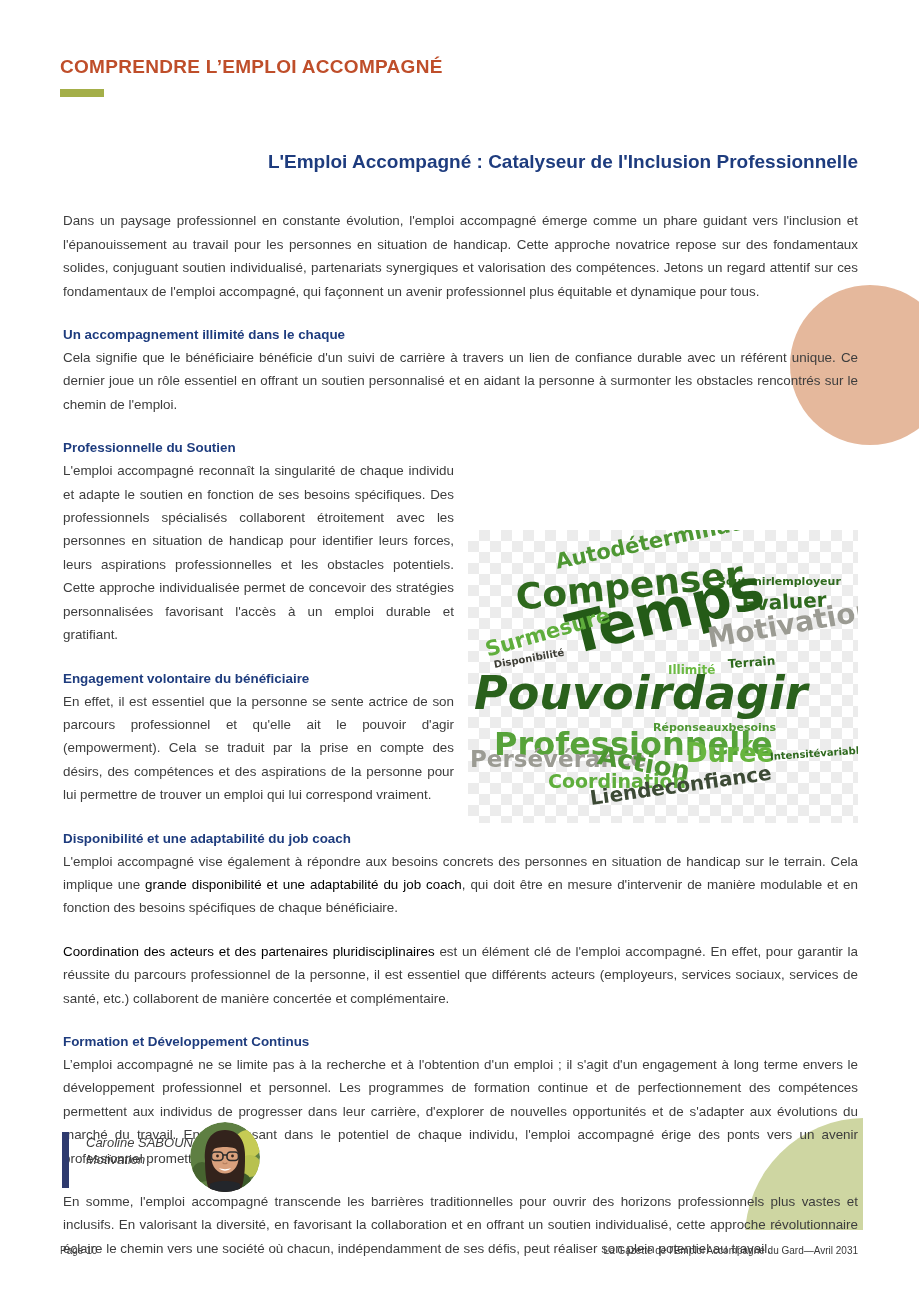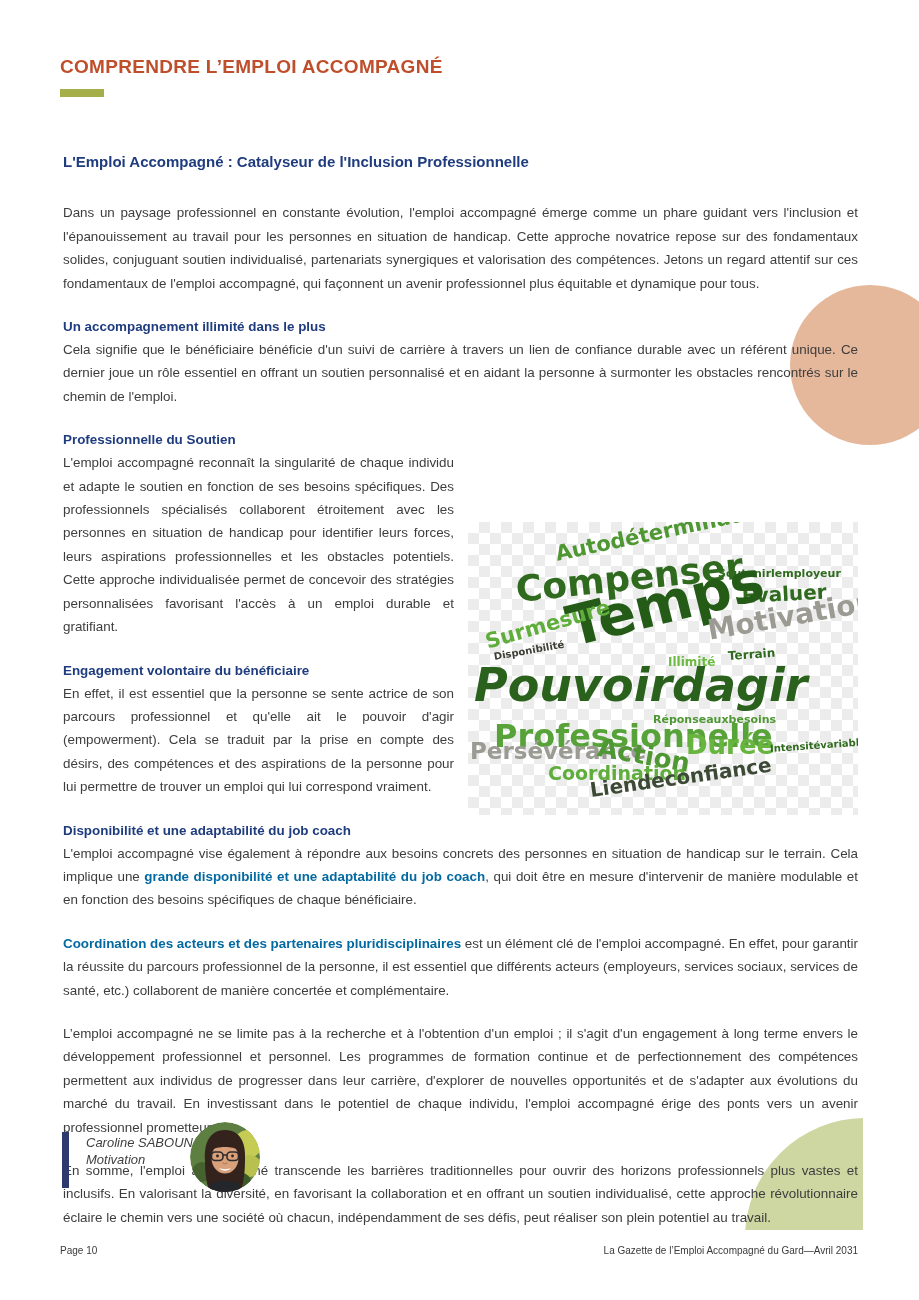--- a/index.html
+++ b/index.html
@@ -59,36 +59,36 @@
   .article {
     position: absolute;
     left: 63px; top: 150px;
     width: 795px;
     font-size: 13.4px;
     line-height: 23.4px;
     color: #3d3d3d;
     text-align: justify;
   }
   .article-title {
-    font-size: 15px;
+    font-size: 19px;
     font-weight: bold;
     color: #1e3c7e;
-    margin-bottom: 28px;
-    text-align: left;
+    margin-bottom: 36px;
+    text-align: right;
   }
   .intro { margin-bottom: 28px; }
   .section-heading {
     font-size: 13.4px;
     line-height: 23px;
     font-weight: bold;
     color: #1e3c7e;
     text-align: left;
   }
   .article p { margin-bottom: 20px; }
-  .navy-bold { font-weight: bold; color: #0369a1; }
+  .navy-bold { font-weight: normal; color: #000000; }
   .clear { clear: both; }
 
   
   .word-cloud {
     float: right;
     display: block;
     position: relative;
     width: 390px; height: 293px;
     margin: 71px 0 18px 14px;
     background-color: #ffffff;
@@ -160,21 +160,21 @@
 
   <div class="page-header-title layer">COMPRENDRE L’EMPLOI ACCOMPAGNÉ</div>
   <div class="header-underline layer"></div>
 
   <div class="article layer">
 
     <div class="article-title">L'Emploi Accompagné : Catalyseur de l'Inclusion Professionnelle</div>
 
     <p class="intro">Dans un paysage professionnel en constante évolution, l'emploi accompagné émerge comme un phare guidant vers l'inclusion et l'épanouissement au travail pour les personnes en situation de handicap. Cette approche novatrice repose sur des fondamentaux solides, conjuguant soutien individualisé, partenariats synergiques et valorisation des compétences. Jetons un regard attentif sur ces fondamentaux de l'emploi accompagné, qui façonnent un avenir professionnel plus équitable et dynamique pour tous.</p>
 
-    <div class="section-heading">Un accompagnement illimité dans le plus</div>
+    <div class="section-heading">Un accompagnement illimité dans le chaque</div>
     <p>Cela signifie que le bénéficiaire bénéficie d'un suivi de carrière à travers un lien de confiance durable avec un référent unique. Ce dernier joue un rôle essentiel en offrant un soutien personnalisé et en aidant la personne à surmonter les obstacles rencontrés sur le chemin de l'emploi.</p>
 
     <div class="section-heading">Professionnelle du Soutien</div>
     <p>
       <span class="word-cloud">
 
       <span class="cloud-word" style="left: 88px; top: 22px; font-size: 21px; color: rgb(78, 151, 51); transform: rotate(-12deg);">Autodétermination</span>
           <span class="cloud-word" style="left: 250px; top: 46px; font-size: 11px; color: rgb(47, 106, 30); transform: rotate(0deg);">Soutenirlemployeur</span>
           <span class="cloud-word" style="left: 48px; top: 50px; font-size: 36px; color: rgb(47, 106, 30); transform: rotate(-6deg);">Compenser</span>
           <span class="cloud-word" style="left: 274px; top: 64px; font-size: 20px; color: rgb(47, 106, 30); transform: rotate(-3deg);">Evaluer</span>
@@ -198,20 +198,21 @@
     </p>
 
     <div class="section-heading">Engagement volontaire du bénéficiaire</div>
     <p>En effet, il est essentiel que la personne se sente actrice de son parcours professionnel et qu'elle ait le pouvoir d'agir (empowerment). Cela se traduit par la prise en compte des désirs, des compétences et des aspirations de la personne pour lui permettre de trouver un emploi qui lui correspond vraiment.</p>
 
     <div class="section-heading">Disponibilité et une adaptabilité du job coach</div>
     <p><span>L'emploi accompagné vise également à répondre aux besoins concrets des personnes en situation de handicap sur le terrain. Cela implique une </span><span class="navy-bold">grande disponibilité et une adaptabilité du job coach</span><span>, qui doit être en mesure d'intervenir de manière modulable et en fonction des besoins spécifiques de chaque bénéficiaire.</span></p>
 
     <p class="clear"><span class="navy-bold">Coordination des acteurs et des partenaires pluridisciplinaires</span><span> est un élément clé de l'emploi accompagné. En effet, pour garantir la réussite du parcours professionnel de la personne, il est essentiel que différents acteurs (employeurs, services sociaux, services de santé, etc.) collaborent de manière concertée et complémentaire.</span></p>
 
+    <div class="section-heading">Formation et Développement Continus</div>
     <p>L’emploi accompagné ne se limite pas à la recherche et à l'obtention d'un emploi ; il s'agit d'un engagement à long terme envers le développement professionnel et personnel. Les programmes de formation continue et de perfectionnement des compétences permettent aux individus de progresser dans leur carrière, d'explorer de nouvelles opportunités et de s'adapter aux évolutions du marché du travail. En investissant dans le potentiel de chaque individu, l'emploi accompagné érige des ponts vers un avenir professionnel prometteur.</p>
 
     <p>En somme, l'emploi accompagné transcende les barrières traditionnelles pour ouvrir des horizons professionnels plus vastes et inclusifs. En valorisant la diversité, en favorisant la collaboration et en offrant un soutien individualisé, cette approche révolutionnaire éclaire le chemin vers une société où chacun, indépendamment de ses défis, peut réaliser son plein potentiel au travail.</p>
   </div>
 
   <div class="author">
     <div class="author-bar"></div>
     <div class="author-text">
       <div>Caroline SABOUN,</div>
       <div>Motivation</div>

